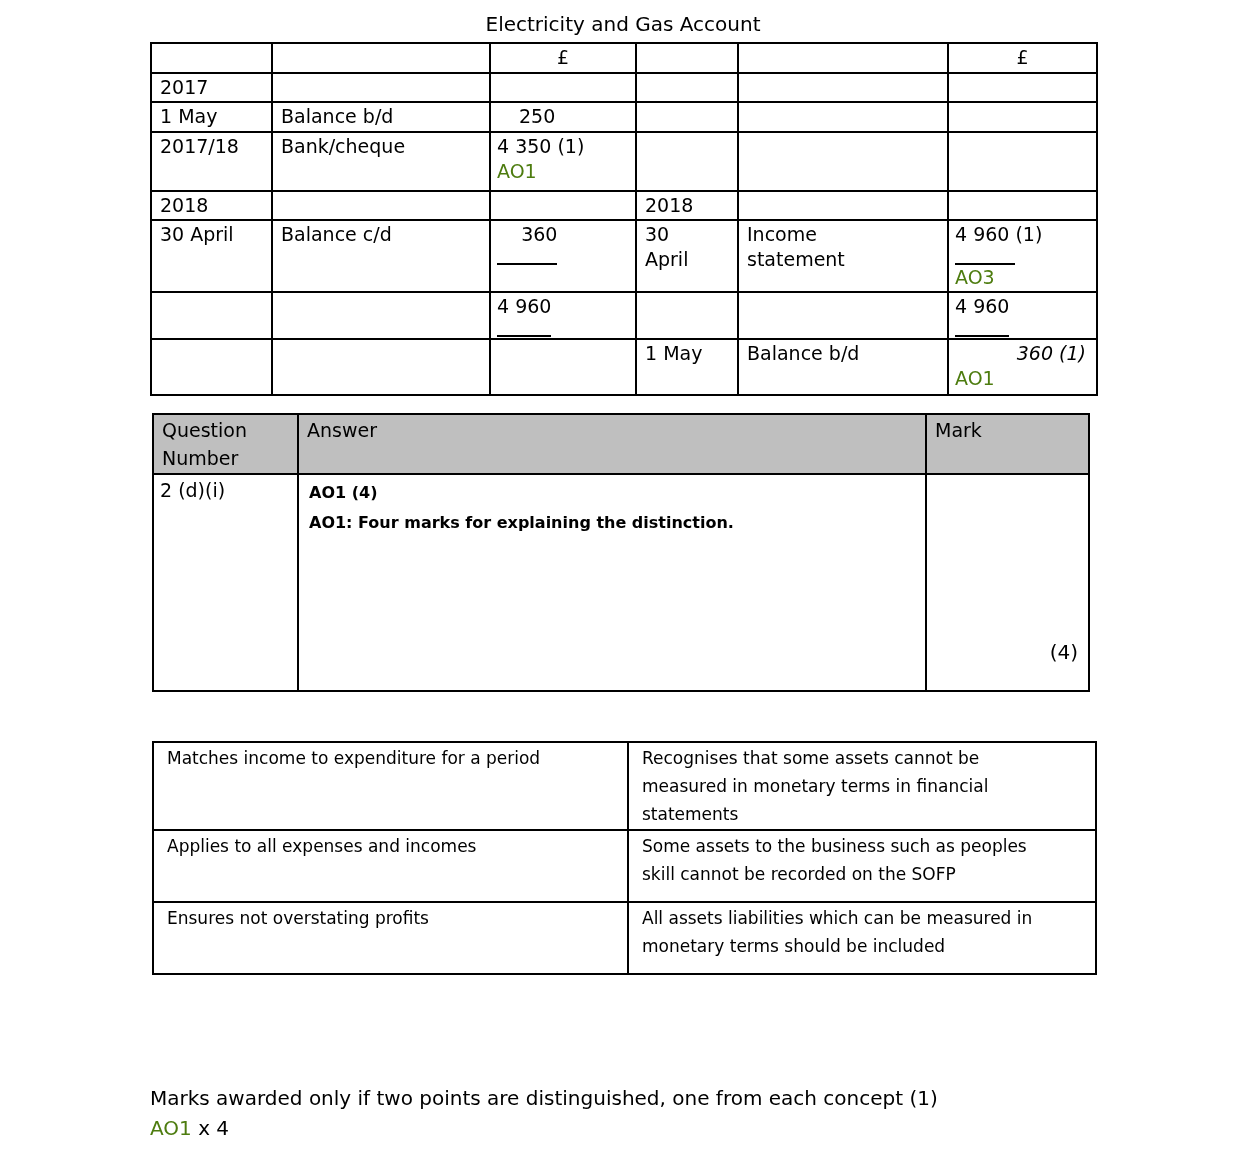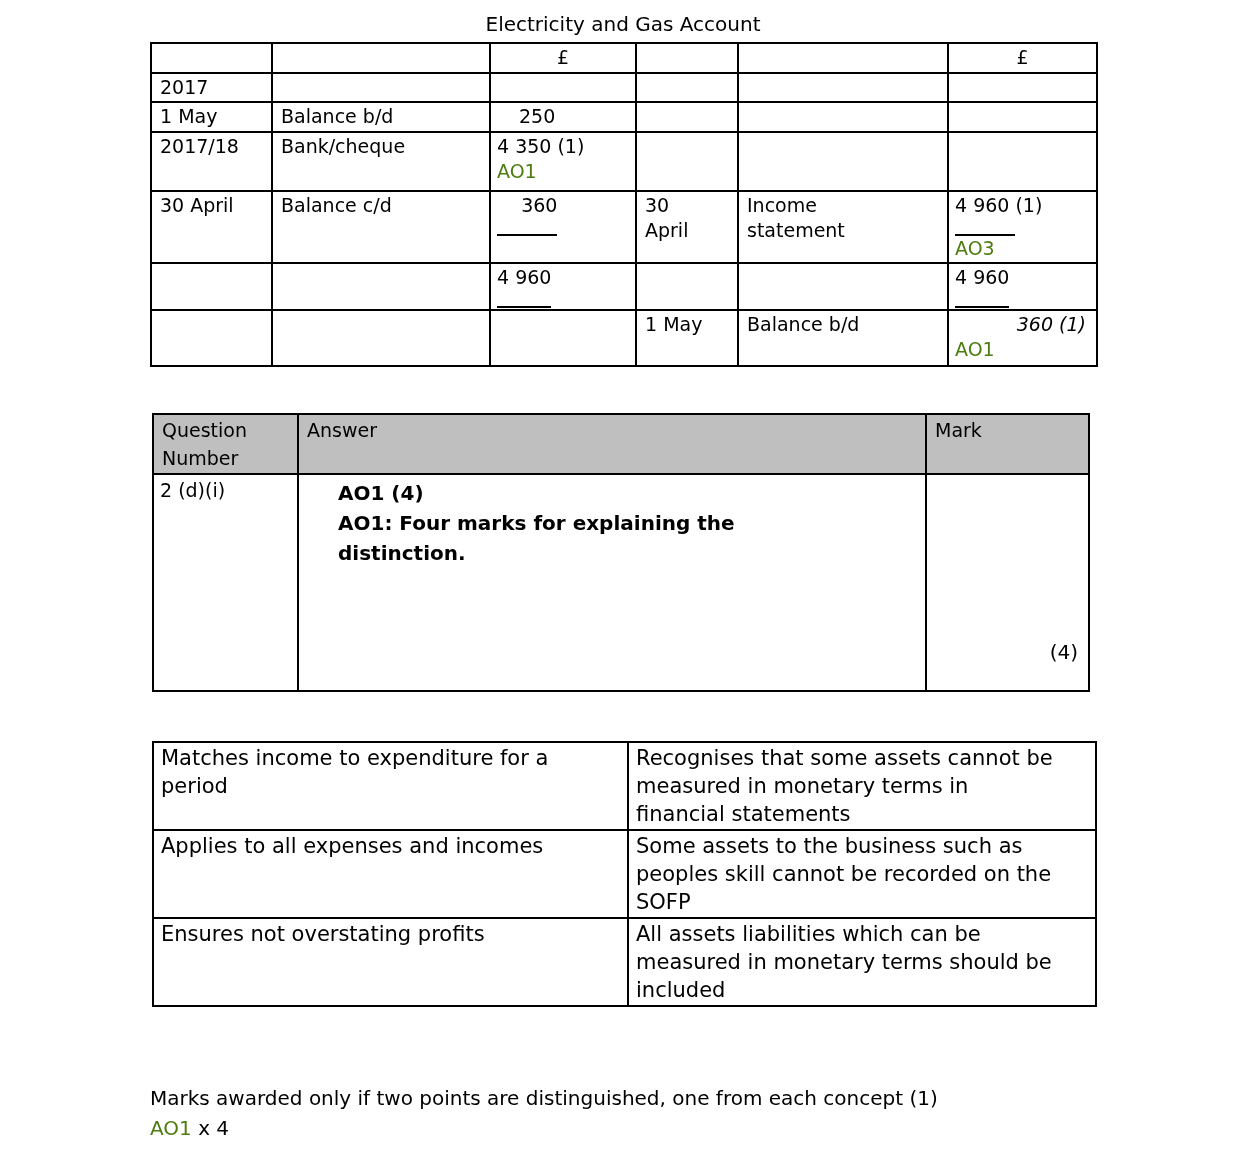--- a/index.html
+++ b/index.html
@@ -44,36 +44,36 @@
   .ms th{
     background:#bfbfbf;
     font-weight:normal;text-align:left;
     font-size:19px;line-height:28px;
     padding:1px 8px;vertical-align:top;
   }
   .msh{height:57px;padding-left:44px;}
   .msb{height:217px;}
   .qnum{padding:3px 6px;}
   .ans{padding:3px 10px;}
-  .ansline{font-weight:bold;font-size:20px;line-height:30px;max-width:480px;margin-left:29px;}
+  .ansline{font-weight:bold;font-size:16px;line-height:30px;max-width:480px;}
   .mark-cell{
     vertical-align:bottom;text-align:right;
     padding:0 10px 25px 0;font-size:20px;
   }
 
   
   .cmp{position:absolute;left:152px;top:741px;}
   .cmp th{
     font-weight:bold;text-align:left;
     font-size:19px;line-height:26px;
     padding:1px 7px;vertical-align:top;
   }
-  .cmp td{font-size:21px;line-height:28px;padding:1px 7px;}
+  .cmp td{font-size:17px;line-height:28px;padding:1px 13px;}
   .cmph{height:31px;}
-  .cmpr{height:85px;}
+  .cmpr{height:72px;}
   .cw-l{max-width:445px;}
   .cw-r{max-width:420px;}
 
   
   .footer{position:absolute;left:150px;top:1083px;font-size:20px;line-height:30px;}
 </style>
 </head>
 <body>
 
 <div class="page">
@@ -118,20 +118,28 @@
       <td class="datecell">2017/18</td>
       <td class="desccell">Bank/cheque</td>
       <td>
         <div>4 350 (1)</div>
         <div class="red">AO1</div>
       </td>
       <td></td>
       <td></td>
       <td></td>
     </tr>
+    <tr class="h25">
+      <td class="datecell">2018</td>
+      <td></td>
+      <td></td>
+      <td class="datecell">2018</td>
+      <td></td>
+      <td></td>
+    </tr>
     <tr class="h58">
       <td class="datecell">30 April</td>
       <td class="desccell">Balance c/d</td>
       <td><span class="u">    360</span></td>
       <td class="datecell">
             <div class="w55">30 April</div>
           </td>
       <td class="desccell">
             <div class="w130">Income statement</div>
           </td>

